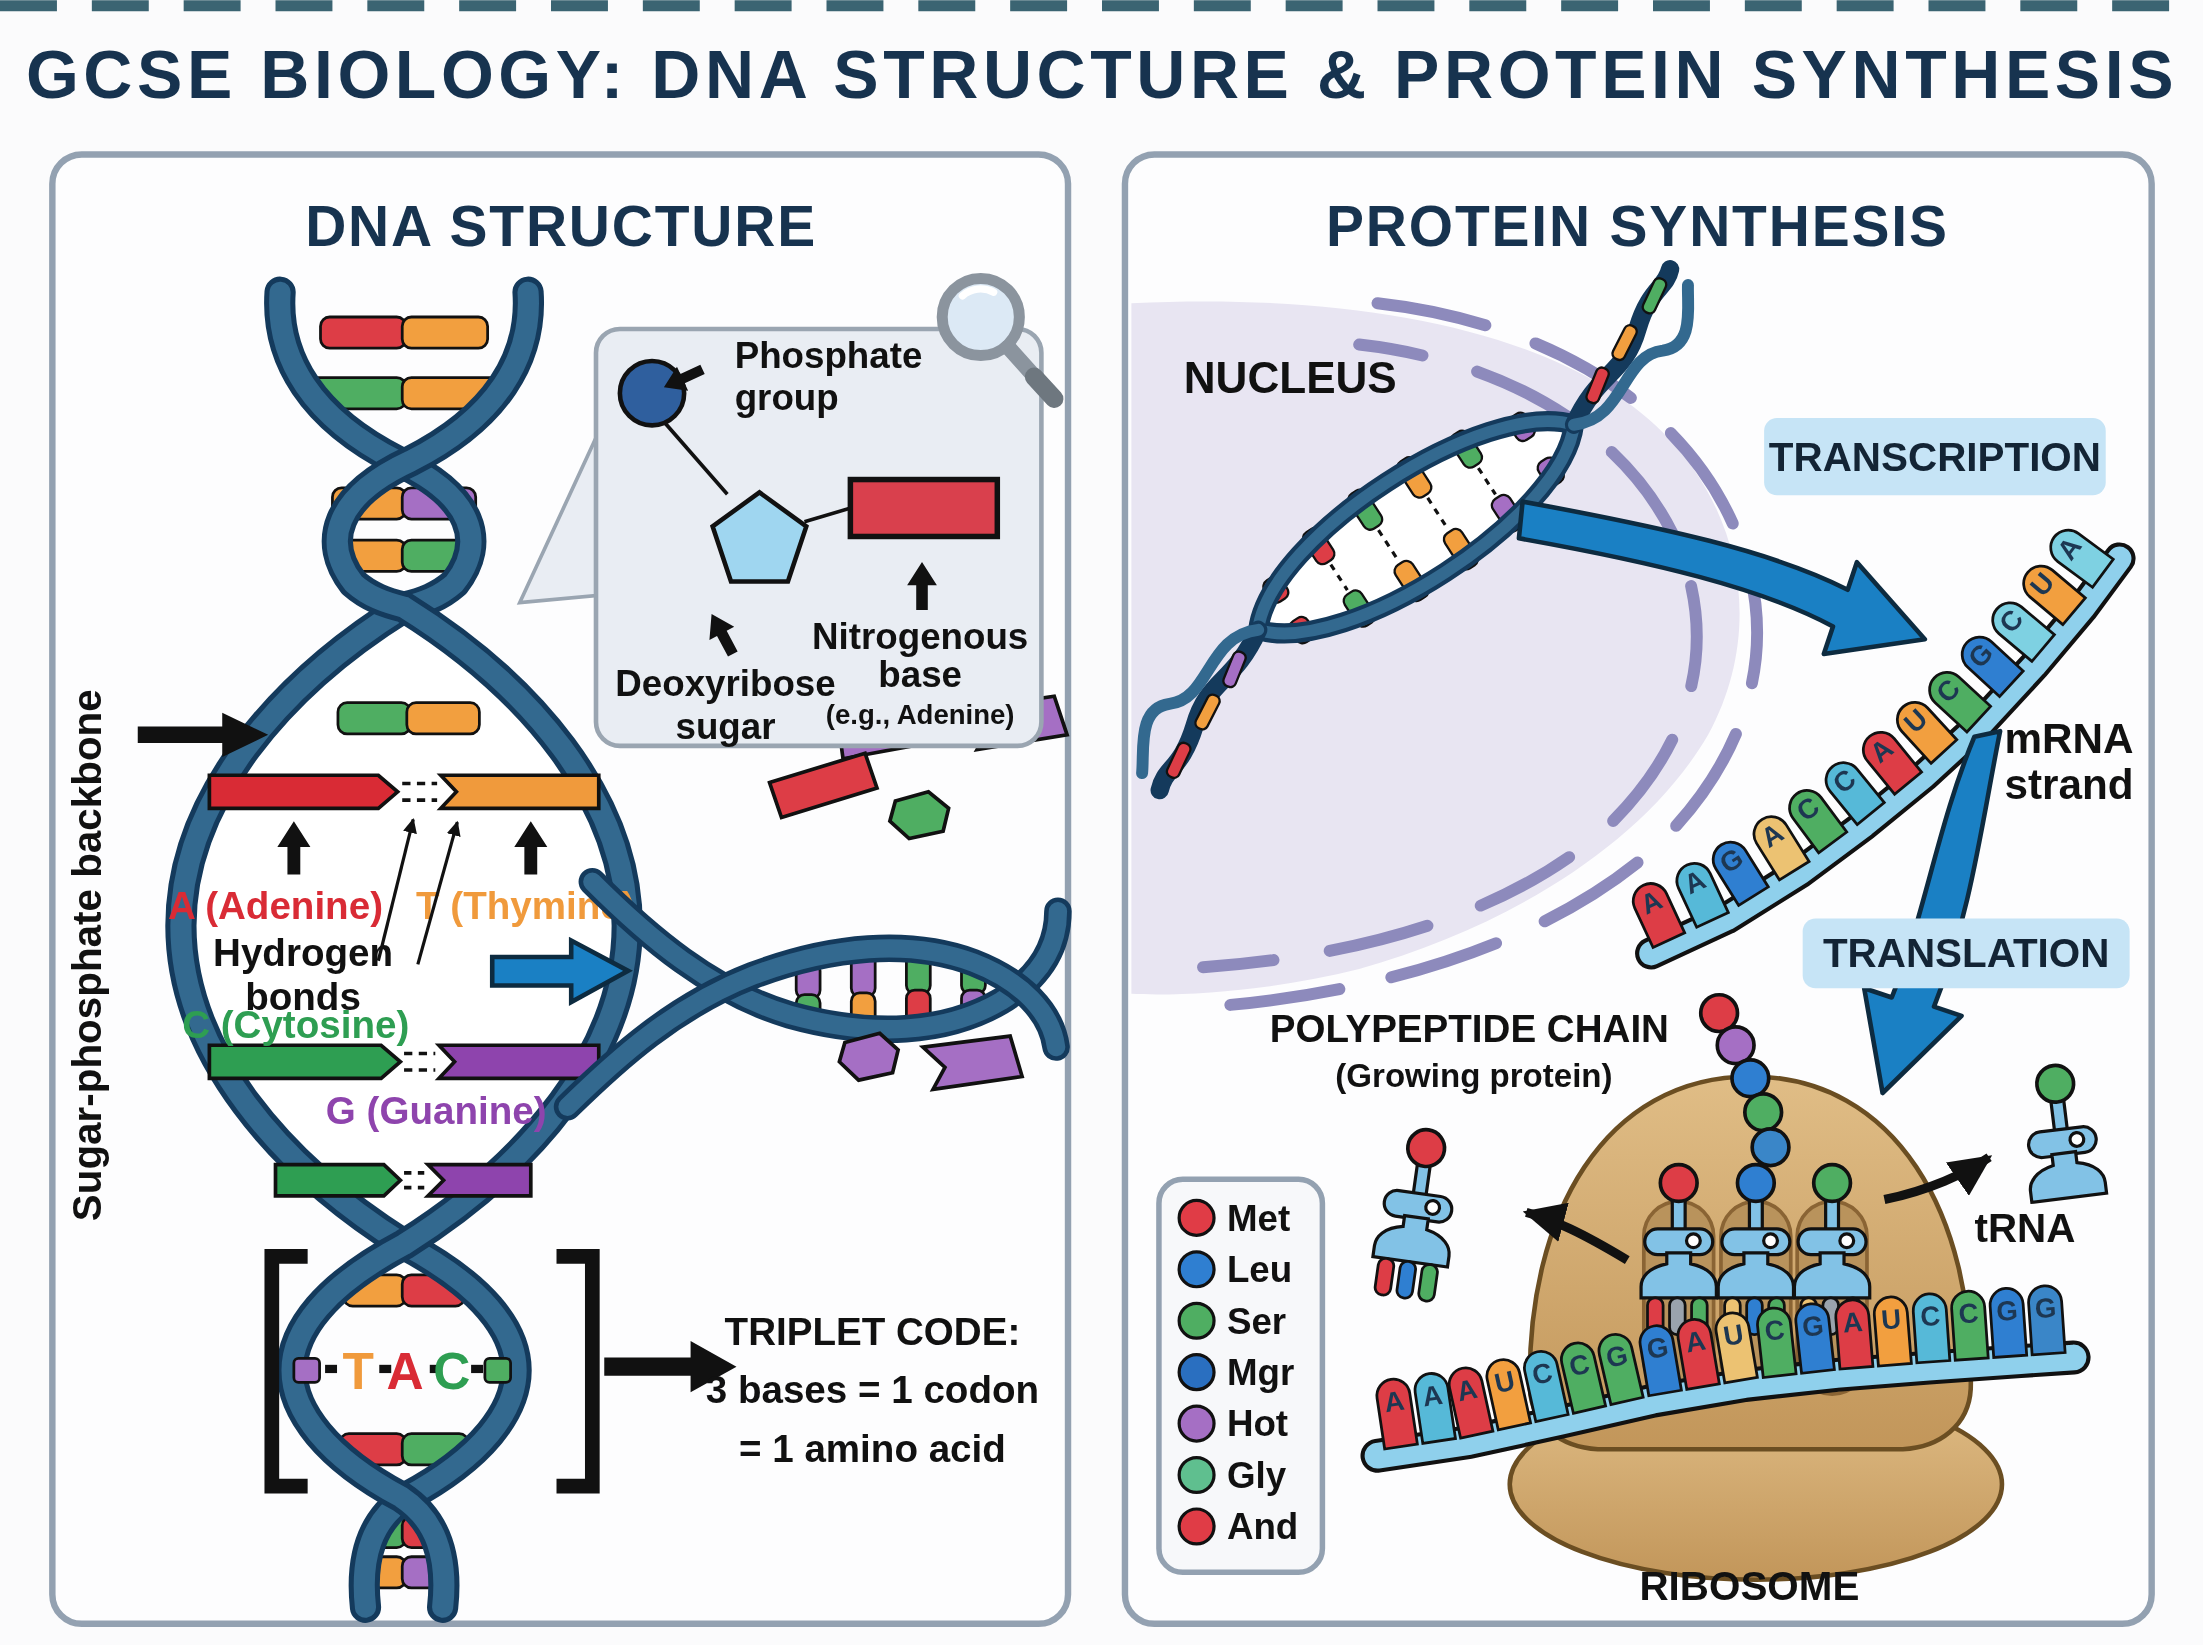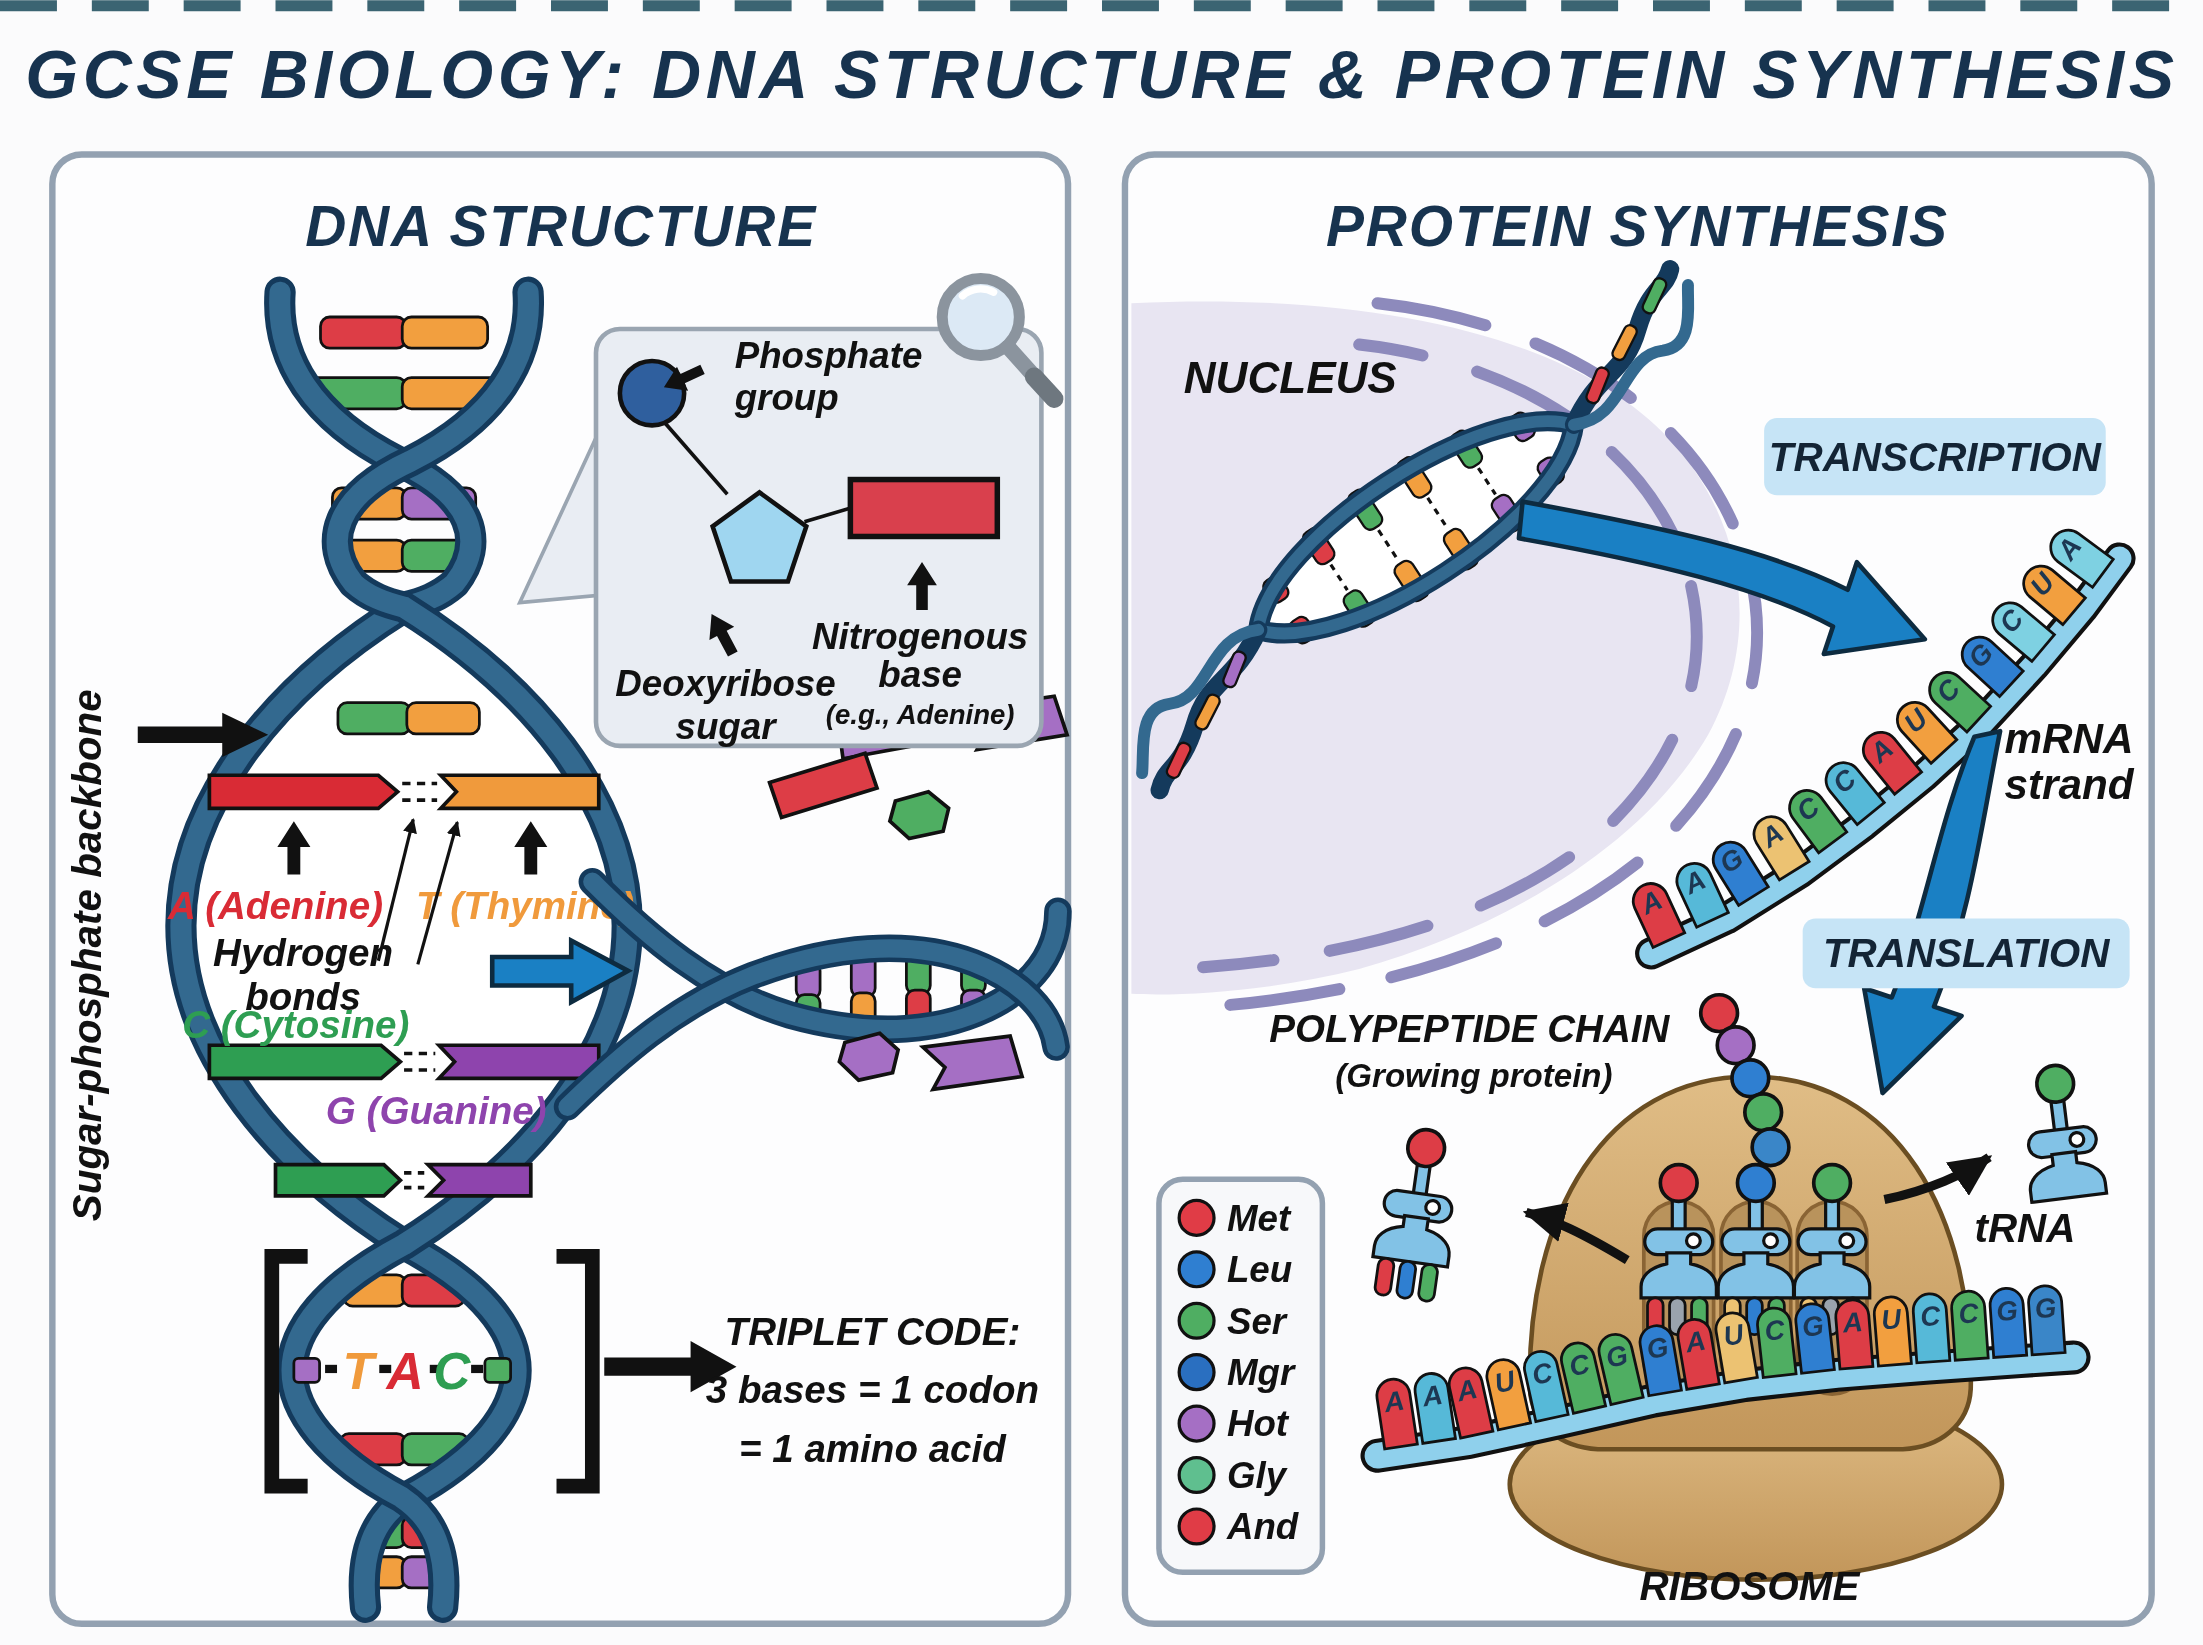--- a/index.html
+++ b/index.html
@@ -1,16 +1,16 @@
 <!DOCTYPE html>
 <html style="font-size:14.7px"><head>
 <meta charset="utf-8">
 <style>
   html,body{margin:0;padding:0;background:#fbfbfc;}
-  .page{position:relative;width:2204px;height:1646px;background:#fbfbfc;font-family:"Liberation Sans",sans-serif;font-style:italic;}
+  .page{position:relative;width:2204px;height:1646px;background:#fbfbfc;font-family:"Liberation Sans",sans-serif;}
   svg text{font-family:"Liberation Sans",sans-serif;font-weight:bold;}
   .page-title{font-size:74px;letter-spacing:5px;fill:#17334f;}
   .panel-title{font-size:62px;letter-spacing:2px;fill:#17334f;}
   .lbl-black{fill:#111;}
   .f48{font-size:48px;}
   .f46{font-size:46px;}
   .f44{font-size:44px;}
   .f42{font-size:42px;}
   .f40{font-size:40px;}
   .f36{font-size:36px;}

